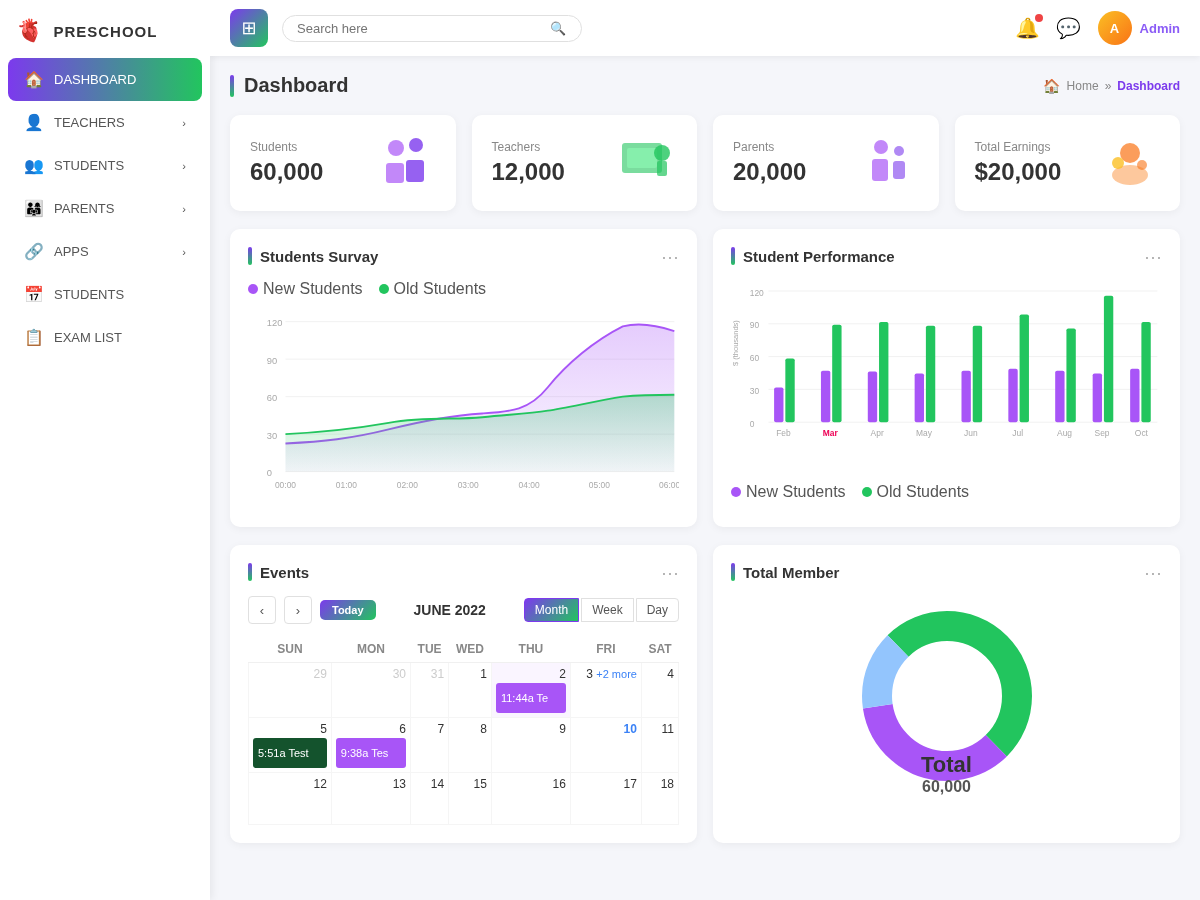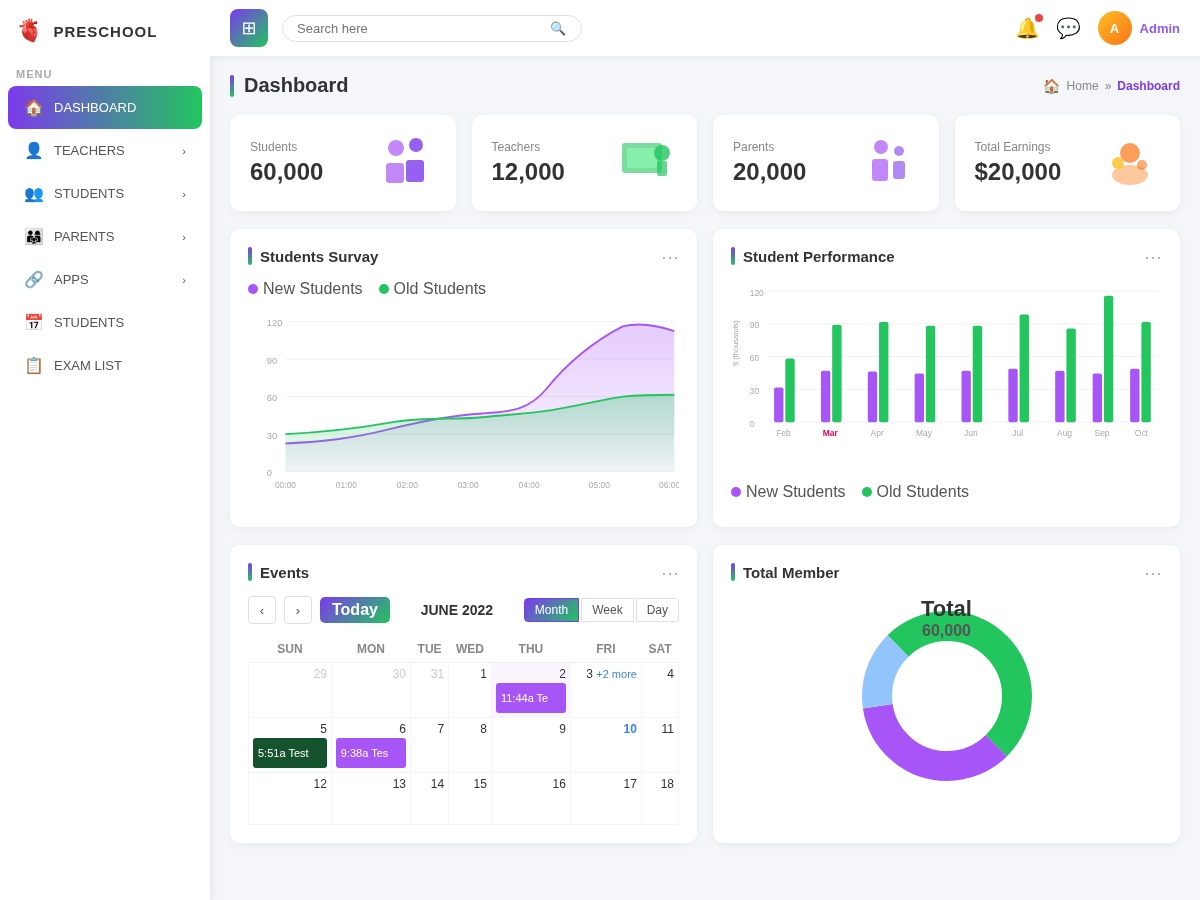--- a/index.html
+++ b/index.html
@@ -69,56 +69,55 @@
     
     .chart-svg { width: 100%; }
 
     
     .bottom-row { display: grid; grid-template-columns: 1fr 1fr; gap: 16px; }
     .card { background: #fff; border-radius: 10px; padding: 18px; box-shadow: 0 2px 8px rgba(0,0,0,0.05); }
 
     
     .cal-controls { display: flex; align-items: center; gap: 8px; margin-bottom: 12px; }
     .cal-nav-btn { width: 28px; height: 28px; border: 1px solid #e0e0e0; border-radius: 4px; background: #fff; cursor: pointer; display: flex; align-items: center; justify-content: center; color: #555; font-size: 13px; }
-    .cal-today-btn { padding: 4px 12px; background: linear-gradient(135deg, #7c3aed, #22c55e); color: #fff; border: none; border-radius: 5px; cursor: pointer; font-size: 16px; font-weight: 600; }
+    .cal-today-btn { padding: 4px 12px; background: linear-gradient(135deg, #7c3aed, #22c55e); color: #fff; border: none; border-radius: 5px; cursor: pointer; font-size: 11px; font-weight: 600; }
     .cal-month-label { font-size: 14px; font-weight: 700; color: #333; flex: 1; text-align: center; }
     .cal-view-btns { display: flex; gap: 2px; }
     .cal-view-btn { padding: 4px 10px; border: 1px solid #e0e0e0; background: #fff; cursor: pointer; font-size: 12px; color: #555; }
     .cal-view-btn.active { background: linear-gradient(135deg, #7c3aed, #22c55e); color: #fff; border-color: #7c3aed; }
     .cal-view-btn:first-child { border-radius: 4px 0 0 4px; }
     .cal-view-btn:last-child { border-radius: 0 4px 4px 0; }
 
     .cal-grid { width: 100%; border-collapse: collapse; font-size: 12px; }
     .cal-grid th { color: #888; font-weight: 600; text-align: center; padding: 6px 4px; border-bottom: 1px solid #f0f0f0; }
     .cal-grid td { text-align: right; padding: 4px 4px; vertical-align: top; border: 1px solid #f5f5f5; height: 52px; font-size: 12px; color: #333; }
     .cal-grid td.other-month { color: #ccc; }
     .cal-event { padding: 9px 5px; border-radius: 3px; font-size: 11px; margin-top: 2px; color: #fff; text-align: left; display: block; white-space: nowrap; overflow: hidden; text-overflow: ellipsis; }
     .cal-event.green { background: #14532d; }
     .cal-event.purple { background: #a855f7; }
     .cal-more { color: #3b82f6; font-size: 11px; text-align: left; }
 
     
-    .donut-container { display: flex; align-items: flex-start; justify-content: center; position: relative; height: 200px; }
+    .donut-container { display: flex; align-items: flex-end; justify-content: center; position: relative; height: 200px; }
     .donut-center { position: absolute; text-align: center; }
     .donut-total-label { font-size: 22px; font-weight: 800; color: #333; }
     .donut-total-value { font-size: 16px; color: #555; font-weight: 600; }
 
     
     .content::-webkit-scrollbar { width: 4px; }
     .content::-webkit-scrollbar-thumb { background: #ddd; border-radius: 2px; }
   </style>
 </head>
 <body>
 
 <div class="sidebar">
   <div class="logo-area">
     <span class="logo-icon">🫀</span>
     <span class="logo-text">PRESCHOOL</span>
   </div>
-  <div class="menu-label">MENU</div>
 
   <div class="nav-item active">
     <span class="nav-icon">🏠</span>
     <span>DASHBOARD</span>
   </div>
   <div class="nav-item">
     <span class="nav-icon">👤</span>
     <span>TEACHERS</span>
     <span class="nav-arrow">›</span>
   </div>

